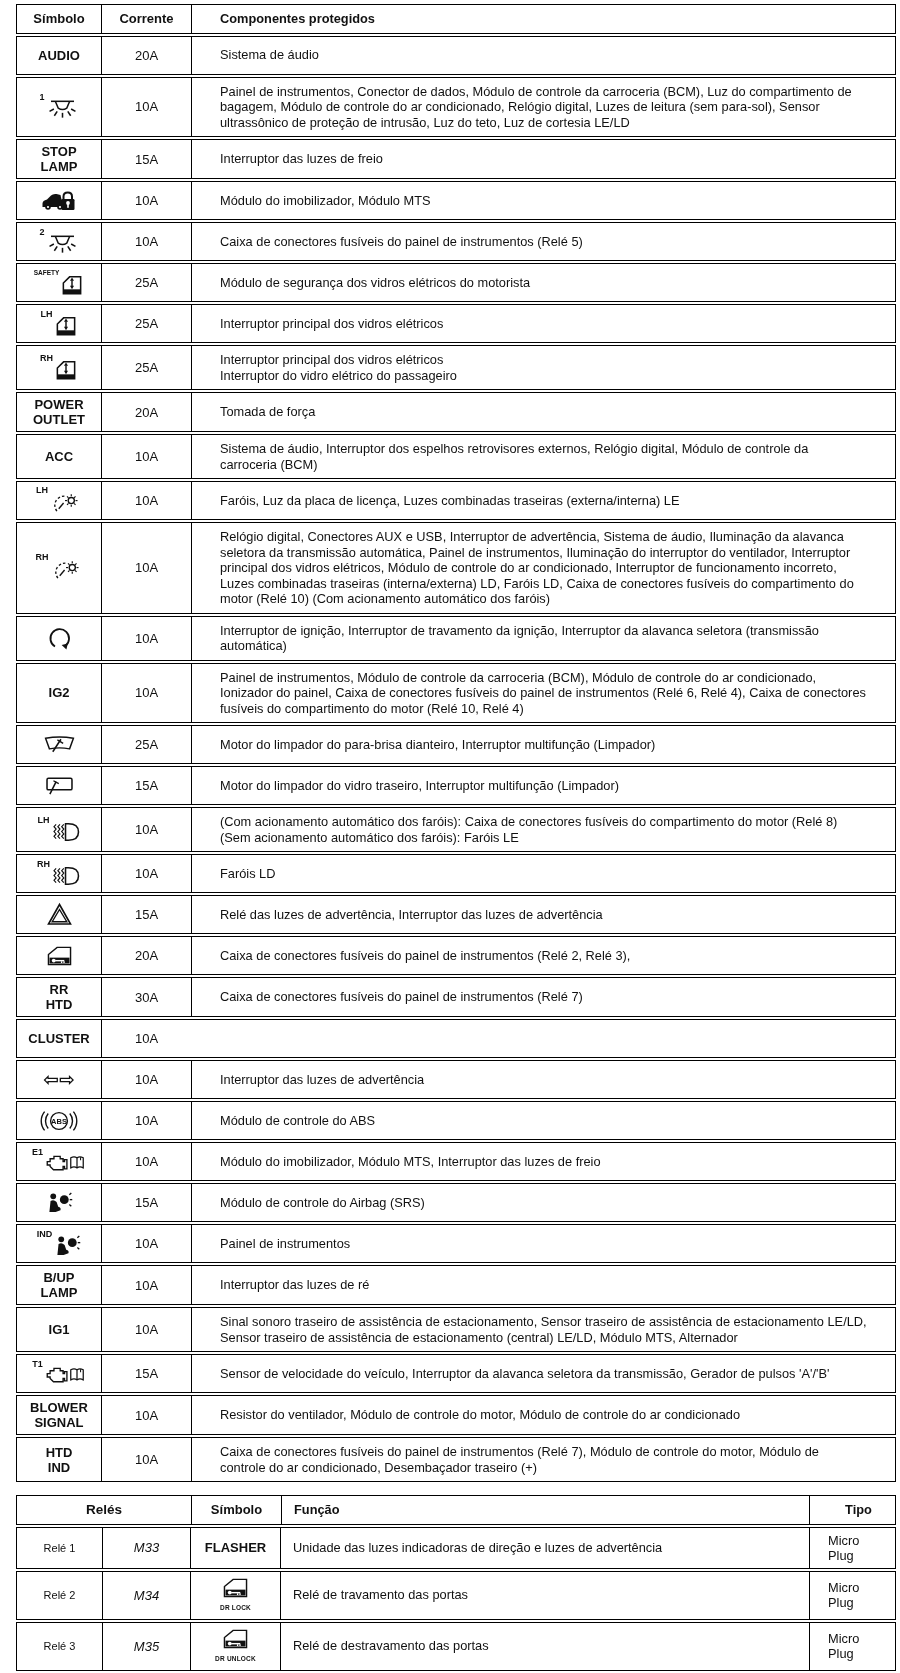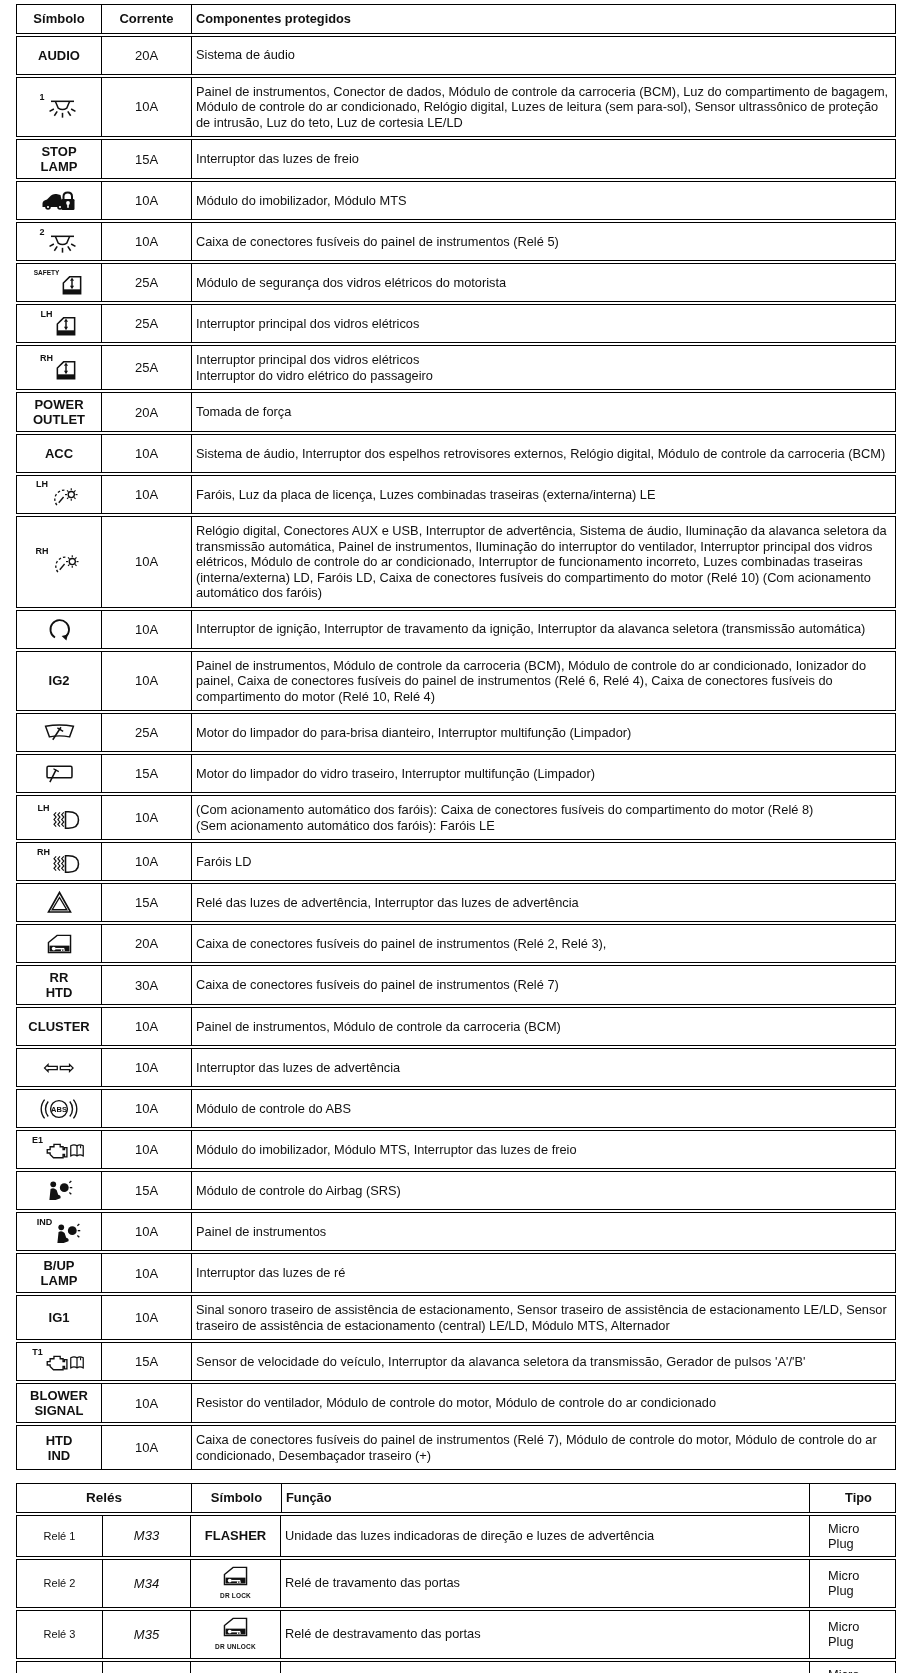--- a/index.html
+++ b/index.html
@@ -13,29 +13,29 @@
   .frow:not(.head) { min-height:37px; }
 
   .cell { box-sizing:border-box; display:flex; flex-direction:column; justify-content:center; padding:5px 8px; }
   .cell + .cell { border-left:1.6px solid #000; }
 
   .th { align-items:center; justify-content:center; font-weight:bold; font-size:13.5px; min-height:18px; padding:4px 6px; text-align:center; }
 
   
   .sym-cell  { width:84px; align-items:center; text-align:center; font-weight:bold; font-size:13px; line-height:15px; padding:4px 2px; }
   .cur-cell  { width:90px; align-items:center; font-size:13px; }
-  .comp-cell { flex:1; font-size:12.8px; line-height:15.5px; align-items:flex-start; text-align:left; padding:6px 4px; }
+  .comp-cell { flex:1; font-size:12.8px; line-height:15.5px; align-items:flex-start; text-align:left; padding:6px 28px; }
   .comp-line { display:block; }
 
   
   .relays-head { width:174px; }
   .rname-cell { width:85px; align-items:center; font-size:11px; }
   .rcode-cell { width:88px; align-items:center; font-size:13px;font-style:italic; }
   .rsym-cell  { width:90px; align-items:center; text-align:center; font-weight:bold; font-size:13px; line-height:15px; padding:4px 2px; }
-  .rfun-cell  { flex:1; font-size:12.8px; line-height:15.5px; align-items:flex-start; text-align:left; padding:6px 4px; }
+  .rfun-cell  { flex:1; font-size:12.8px; line-height:15.5px; align-items:flex-start; text-align:left; padding:6px 12px; }
   .rtype-cell { width:86px; align-items:center; font-size:12.8px;padding-left:18px; }
 
   .sym-wrap { display:inline-flex; align-items:flex-start; justify-content:center; }
   .pfx { font-size:9px; font-weight:bold; line-height:9px; margin-right:1px; margin-top:0; }
   .pfx-sm { font-size:6.5px; line-height:7px; }
   .iconbox { display:inline-block; line-height:0; }
   .iconbox.has-pfx svg { margin-top:4px; }
   .icap { display:block; font-size:6.5px; font-weight:bold; letter-spacing:0.2px; margin-top:0px; text-align:center; }
   .arrow-glyphs { font-size:19px; font-weight:600; line-height:20px; letter-spacing:0px; }
 </style>
@@ -397,23 +397,20 @@
           <div class="cell cur-cell">30A</div>
           <div class="cell comp-cell">
             <div class="comp-line">Caixa de conectores fusíveis do painel de instrumentos (Relé 7)</div>
           </div>
         </div>
         <div class="frow">
           <div class="cell sym-cell">
             <div class="sym-text">CLUSTER</div>
           </div>
           <div class="cell cur-cell">10A</div>
-          <div class="cell comp-cell">
-            <div class="comp-line">Painel de instrumentos, Módulo de controle da carroceria (BCM)</div>
-          </div>
         </div>
         <div class="frow">
           <div class="cell sym-cell">
             <span class="sym-wrap">
               <span class="iconbox"><span class="arrow-glyphs">⇦⇨</span></span>
             </span>
           </div>
           <div class="cell cur-cell">10A</div>
           <div class="cell comp-cell">
             <div class="comp-line">Interruptor das luzes de advertência</div>

